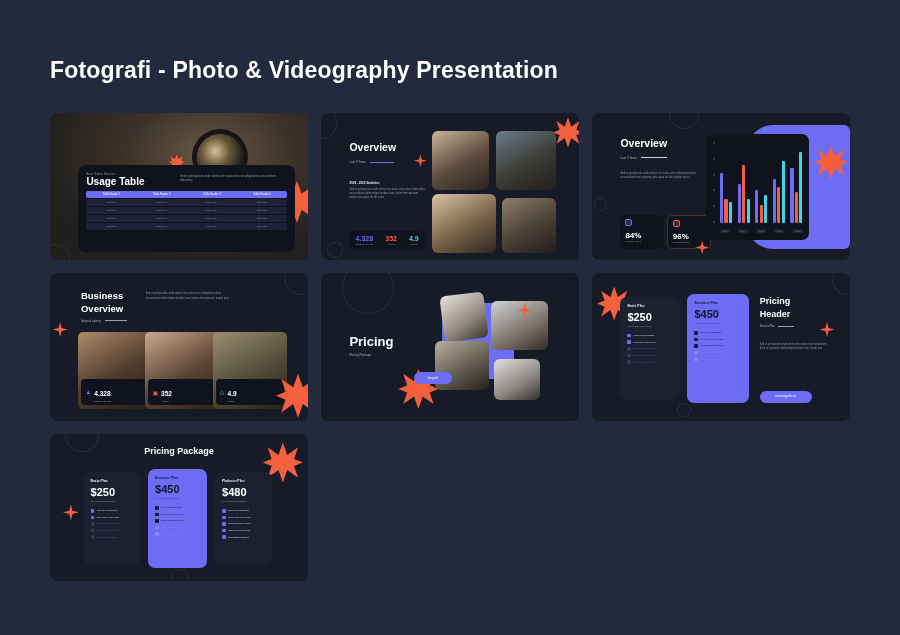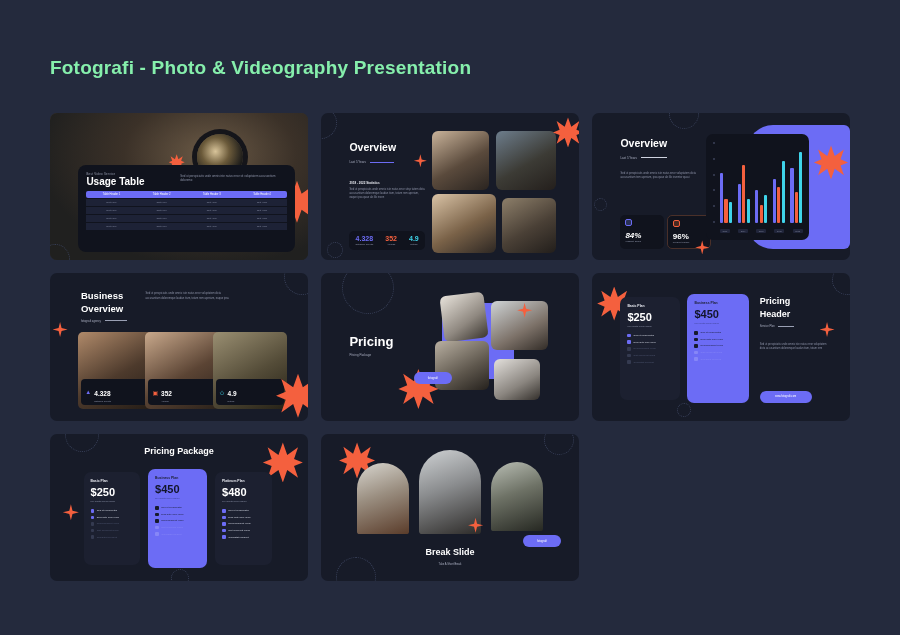--- a/index.html
+++ b/index.html
@@ -4,21 +4,21 @@
 <style>
   * { box-sizing: border-box; margin: 0; padding: 0; }
   body {
     width: 900px; height: 635px;
     background: #242a3d;
     font-family: "Liberation Sans", sans-serif;
     overflow: hidden;
   }
   .page-title {
     position: absolute; left: 50px; top: 57px;
-    font-size: 19px; font-weight: bold; color: #86efac;
+    font-size: 23px; font-weight: bold; color: #ffffff;
     letter-spacing: .2px;
   }
   .grid {
     position: absolute; left: 50px; top: 113px;
     width: 800px; height: 468px;
     display: grid;
     grid-template-columns: repeat(3, 1fr);
     grid-template-rows: repeat(3, 1fr);
     gap: 13px;
   }
@@ -223,21 +223,21 @@
     <div class="dots" style="left:30%;top:-14px;width:30px;height:30px;"></div>
     <div class="dots" style="left:2px;top:58%;width:13px;height:13px;"></div>
 
     <div class="h1" style="position:absolute;left:11%;top:17%;font-size:10.5px;">Overview</div>
     <div style="position:absolute;left:11%;top:29%;display:flex;align-items:center;gap:4px;">
       <span class="sub" style="font-size:3px;">Last 5 Years</span>
       <span style="width:26px;height:1px;background:#cfd3e0;"></span>
     </div>
     <div class="body-txt" style="position:absolute;left:11%;top:40%;width:30%;font-size:2.7px;">Sed ut perspiciatis unde omnis iste natus error voluptatem dicta accusantium tem aperiam, ipsa quae ab illo inventor quasi</div>
 
-    <div class="kpi" style="left:11%;bottom:8%;font-style:italic;">
+    <div class="kpi" style="left:11%;bottom:8%;">
       <span class="ic" style="background:#2a3154;border:1px solid #6c6cf5;"></span>
       <div class="v">84%</div>
       <div class="l">Product Sales</div>
     </div>
     <div class="kpi" style="left:29%;bottom:8%;border:1px solid #4a3029;">
       <span class="ic" style="background:#4a2a22;border:1px solid #f4603e;"></span>
       <div class="v">96%</div>
       <div class="l">Product Usage</div>
     </div>
 
@@ -507,30 +507,15 @@
             <span style="color:#d4d8e4;">Sint occaecat cupid</span>
           </div>
         <div>
             <i style="background:#6c6cf5;"></i>
             <span style="color:#d4d8e4;">Cupidatat proident</span>
           </div>
       </div>
     </div>
   </div>
 
-  <div class="slide">
-    <div class="dots" style="right:2%;top:-6%;width:30px;height:30px;"></div>
-    <div class="dots" style="left:6%;bottom:-16px;width:40px;height:40px;"></div>
-    <div class="star" style="left:7%;top:6%;width:36px;height:36px;"></div>
-
-    <div class="arch" style="left:14%;top:20%;width:20%;height:48%;background:linear-gradient(160deg,#d8d6cf,#9a8e80 45%,#5a3c2a);"></div>
-    <div class="arch" style="left:38%;top:11%;width:24%;height:57%;background:linear-gradient(160deg,#cfd2d4,#8a8c8e 45%,#2d2b29);"></div>
-    <div class="arch" style="left:66%;top:19%;width:20%;height:47%;background:linear-gradient(160deg,#b9beb4,#6e7266 45%,#262822);"></div>
-
-    <div class="sparkle" style="left:57%;top:57%;width:15px;height:15px;"></div>
-    <div class="pill" style="right:7%;bottom:23%;width:38px;height:12px;font-size:2.8px;">fotografi</div>
-
-    <div class="h1" style="position:absolute;left:50%;bottom:16%;transform:translateX(-50%);font-size:9px;white-space:nowrap;">Break Slide</div>
-    <div class="sub" style="position:absolute;left:50%;bottom:10%;transform:translateX(-50%);font-size:2.7px;white-space:nowrap;">Take A Short Break</div>
-  </div>
 
 
 </div>
 
 </body></html>

